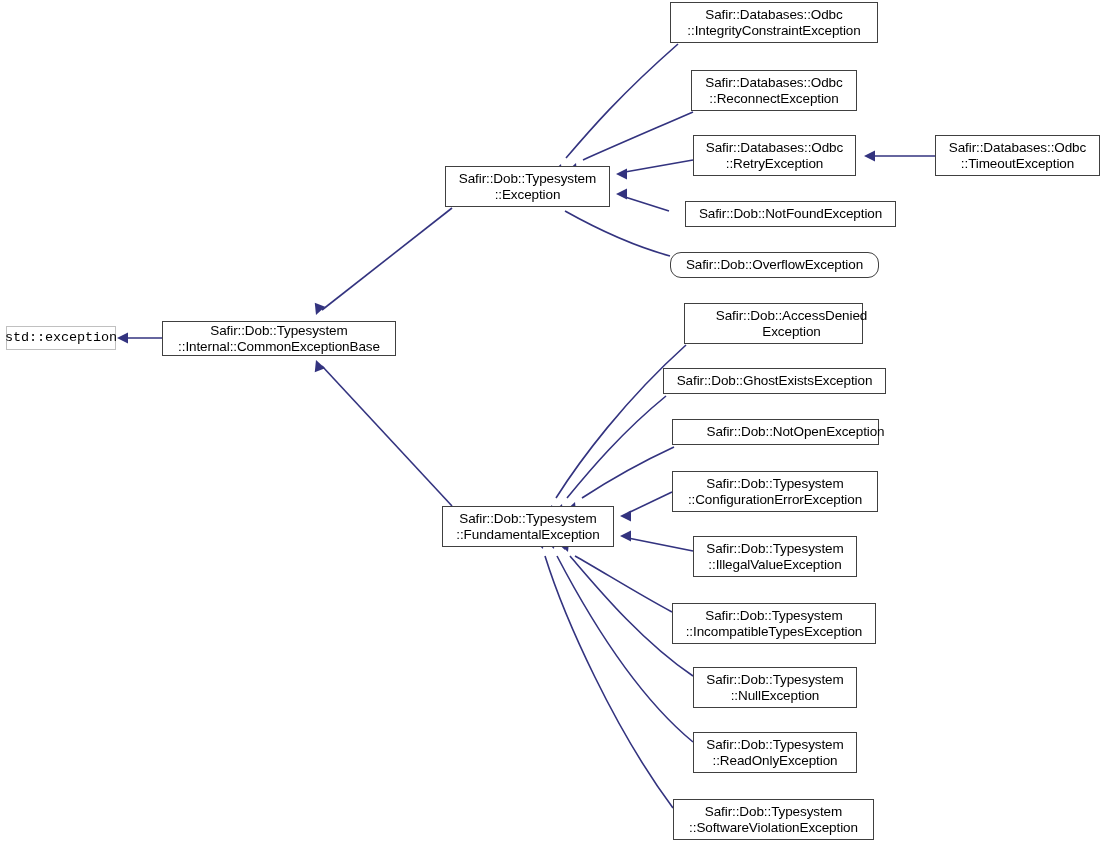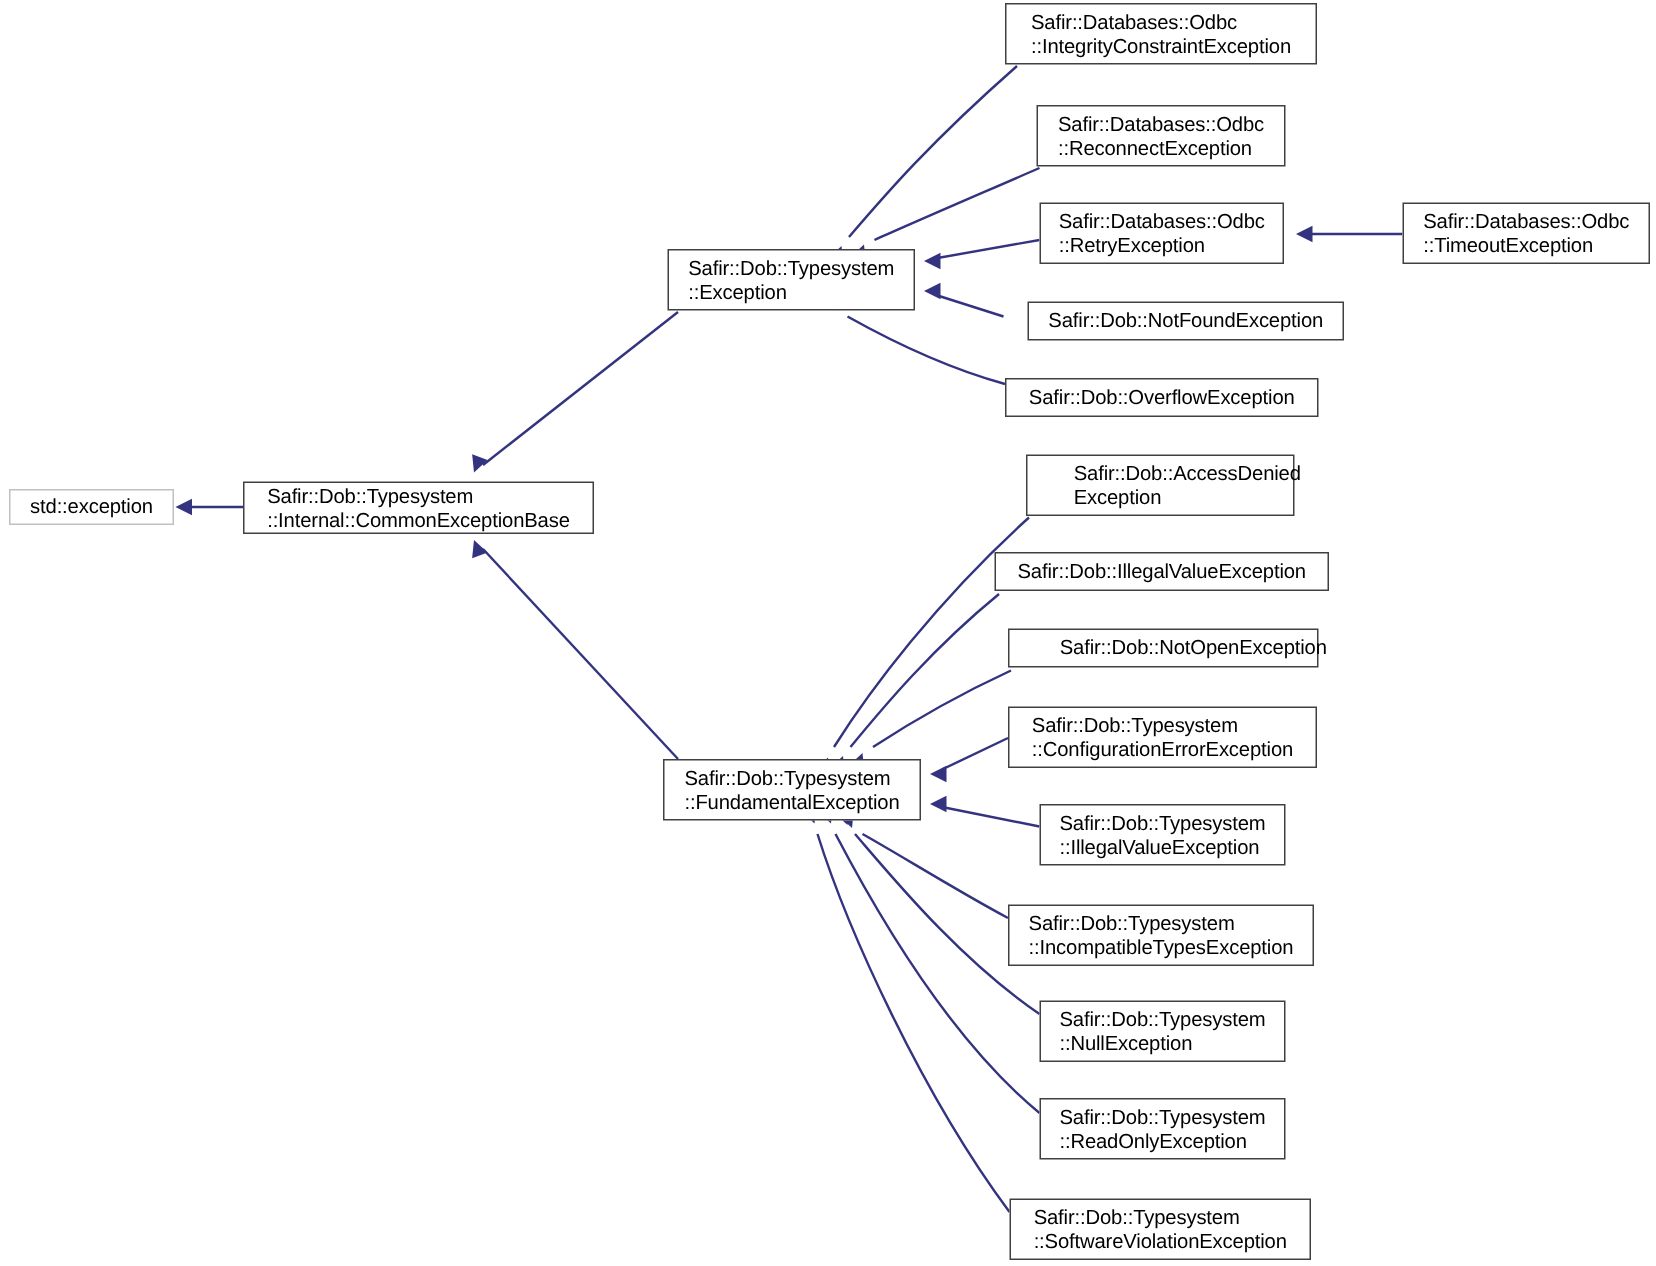--- a/index.html
+++ b/index.html
@@ -22,32 +22,33 @@
     width: 1104px;
     height: 844px;
     pointer-events: none;
   }
   .node {
     position: absolute;
     box-sizing: border-box;
     display: flex;
     align-items: center;
     justify-content: center;
-    text-align: left;
+    text-align: center;
     background: #ffffff;
     border: 1px solid #404040;
     color: #000000;
     font-size: 13.5px;
     line-height: 16px;
     letter-spacing: -0.1px;
     white-space: pre;
     z-index: 2;
   }
   .node.root-node {
     border: 1px solid #c0c0c0;
+    font-family: Liberation Mono, monospace;
   }
   .node-label {
     display: block;
     white-space: pre;
   }
 </style>
 </head>
 <body>
 
 <div id="diagram-root">
@@ -99,24 +100,24 @@
 ::FundamentalException</span></div>
       <div class="node" style="left: 670px; top: 2px; width: 208px; height: 41px;"><span class="node-label">Safir::Databases::Odbc
 ::IntegrityConstraintException</span></div>
       <div class="node" style="left: 691px; top: 70px; width: 166px; height: 41px;"><span class="node-label">Safir::Databases::Odbc
 ::ReconnectException</span></div>
       <div class="node" style="left: 693px; top: 135px; width: 163px; height: 41px;"><span class="node-label">Safir::Databases::Odbc
 ::RetryException</span></div>
       <div class="node" style="left: 935px; top: 135px; width: 165px; height: 41px;"><span class="node-label">Safir::Databases::Odbc
 ::TimeoutException</span></div>
       <div class="node" style="left: 669px; top: 201px; width: 211px; height: 26px; margin-left: 16px;"><span class="node-label">Safir::Dob::NotFoundException</span></div>
-      <div class="node" style="left: 670px; top: 252px; width: 209px; height: 26px;"><span class="node-label">Safir::Dob::OverflowException</span></div>
+      <div class="node" style="left: 670px; top: 252px; width: 209px; height: 26px; border-radius: 11px;"><span class="node-label">Safir::Dob::OverflowException</span></div>
       <div class="node" style="left: 684px; top: 303px; width: 179px; height: 41px; padding-left: 36px;"><span class="node-label">Safir::Dob::AccessDenied
 Exception</span></div>
-      <div class="node" style="left: 663px; top: 368px; width: 223px; height: 26px;"><span class="node-label">Safir::Dob::IllegalValueException</span></div>
+      <div class="node" style="left: 663px; top: 368px; width: 223px; height: 26px;"><span class="node-label">Safir::Dob::GhostExistsException</span></div>
       <div class="node" style="left: 672px; top: 419px; width: 207px; height: 26px; padding-left: 40px;"><span class="node-label">Safir::Dob::NotOpenException</span></div>
       <div class="node" style="left: 672px; top: 471px; width: 206px; height: 41px;"><span class="node-label">Safir::Dob::Typesystem
 ::ConfigurationErrorException</span></div>
       <div class="node" style="left: 693px; top: 536px; width: 164px; height: 41px;"><span class="node-label">Safir::Dob::Typesystem
 ::IllegalValueException</span></div>
       <div class="node" style="left: 672px; top: 603px; width: 204px; height: 41px;"><span class="node-label">Safir::Dob::Typesystem
 ::IncompatibleTypesException</span></div>
       <div class="node" style="left: 693px; top: 667px; width: 164px; height: 41px;"><span class="node-label">Safir::Dob::Typesystem
 ::NullException</span></div>
       <div class="node" style="left: 693px; top: 732px; width: 164px; height: 41px;"><span class="node-label">Safir::Dob::Typesystem

